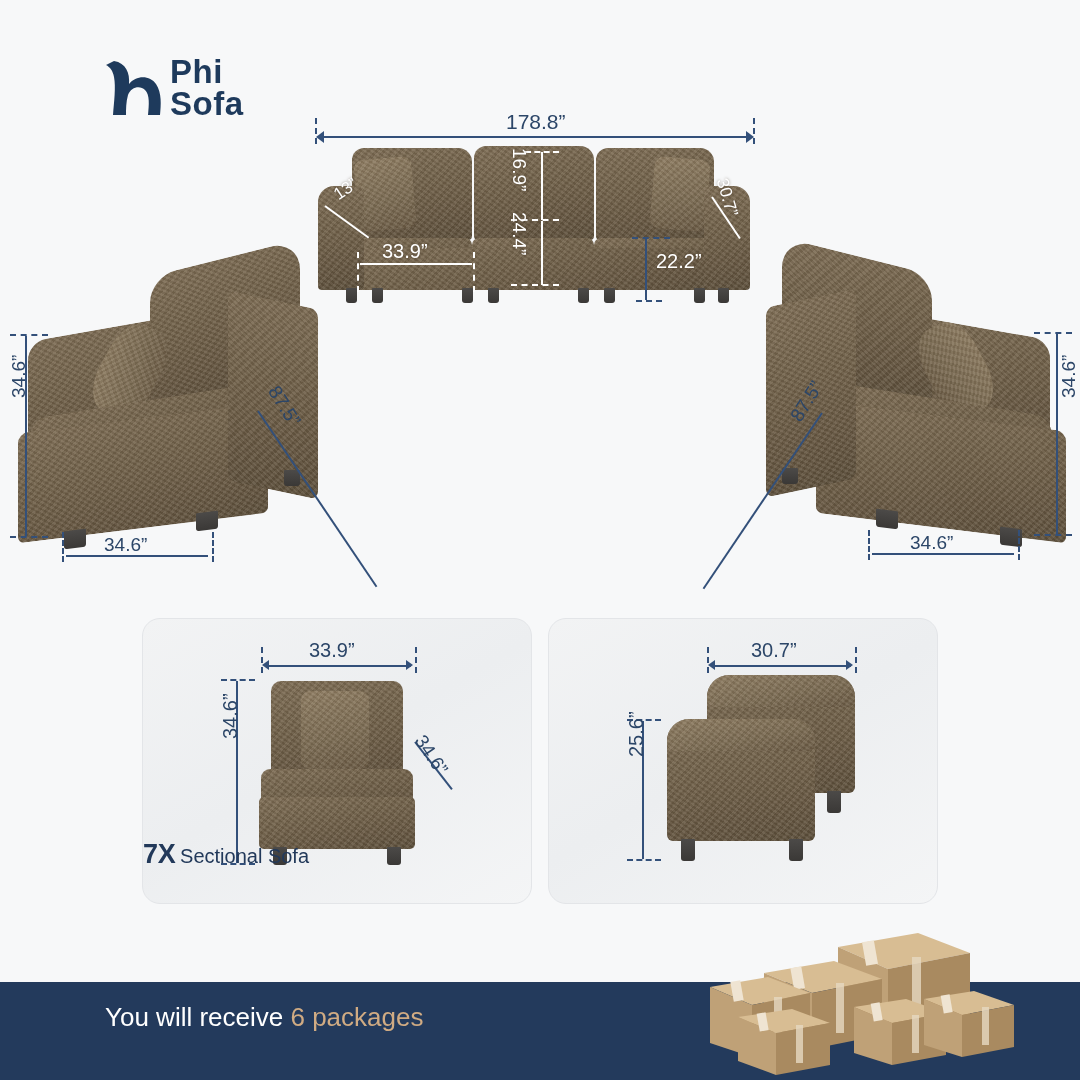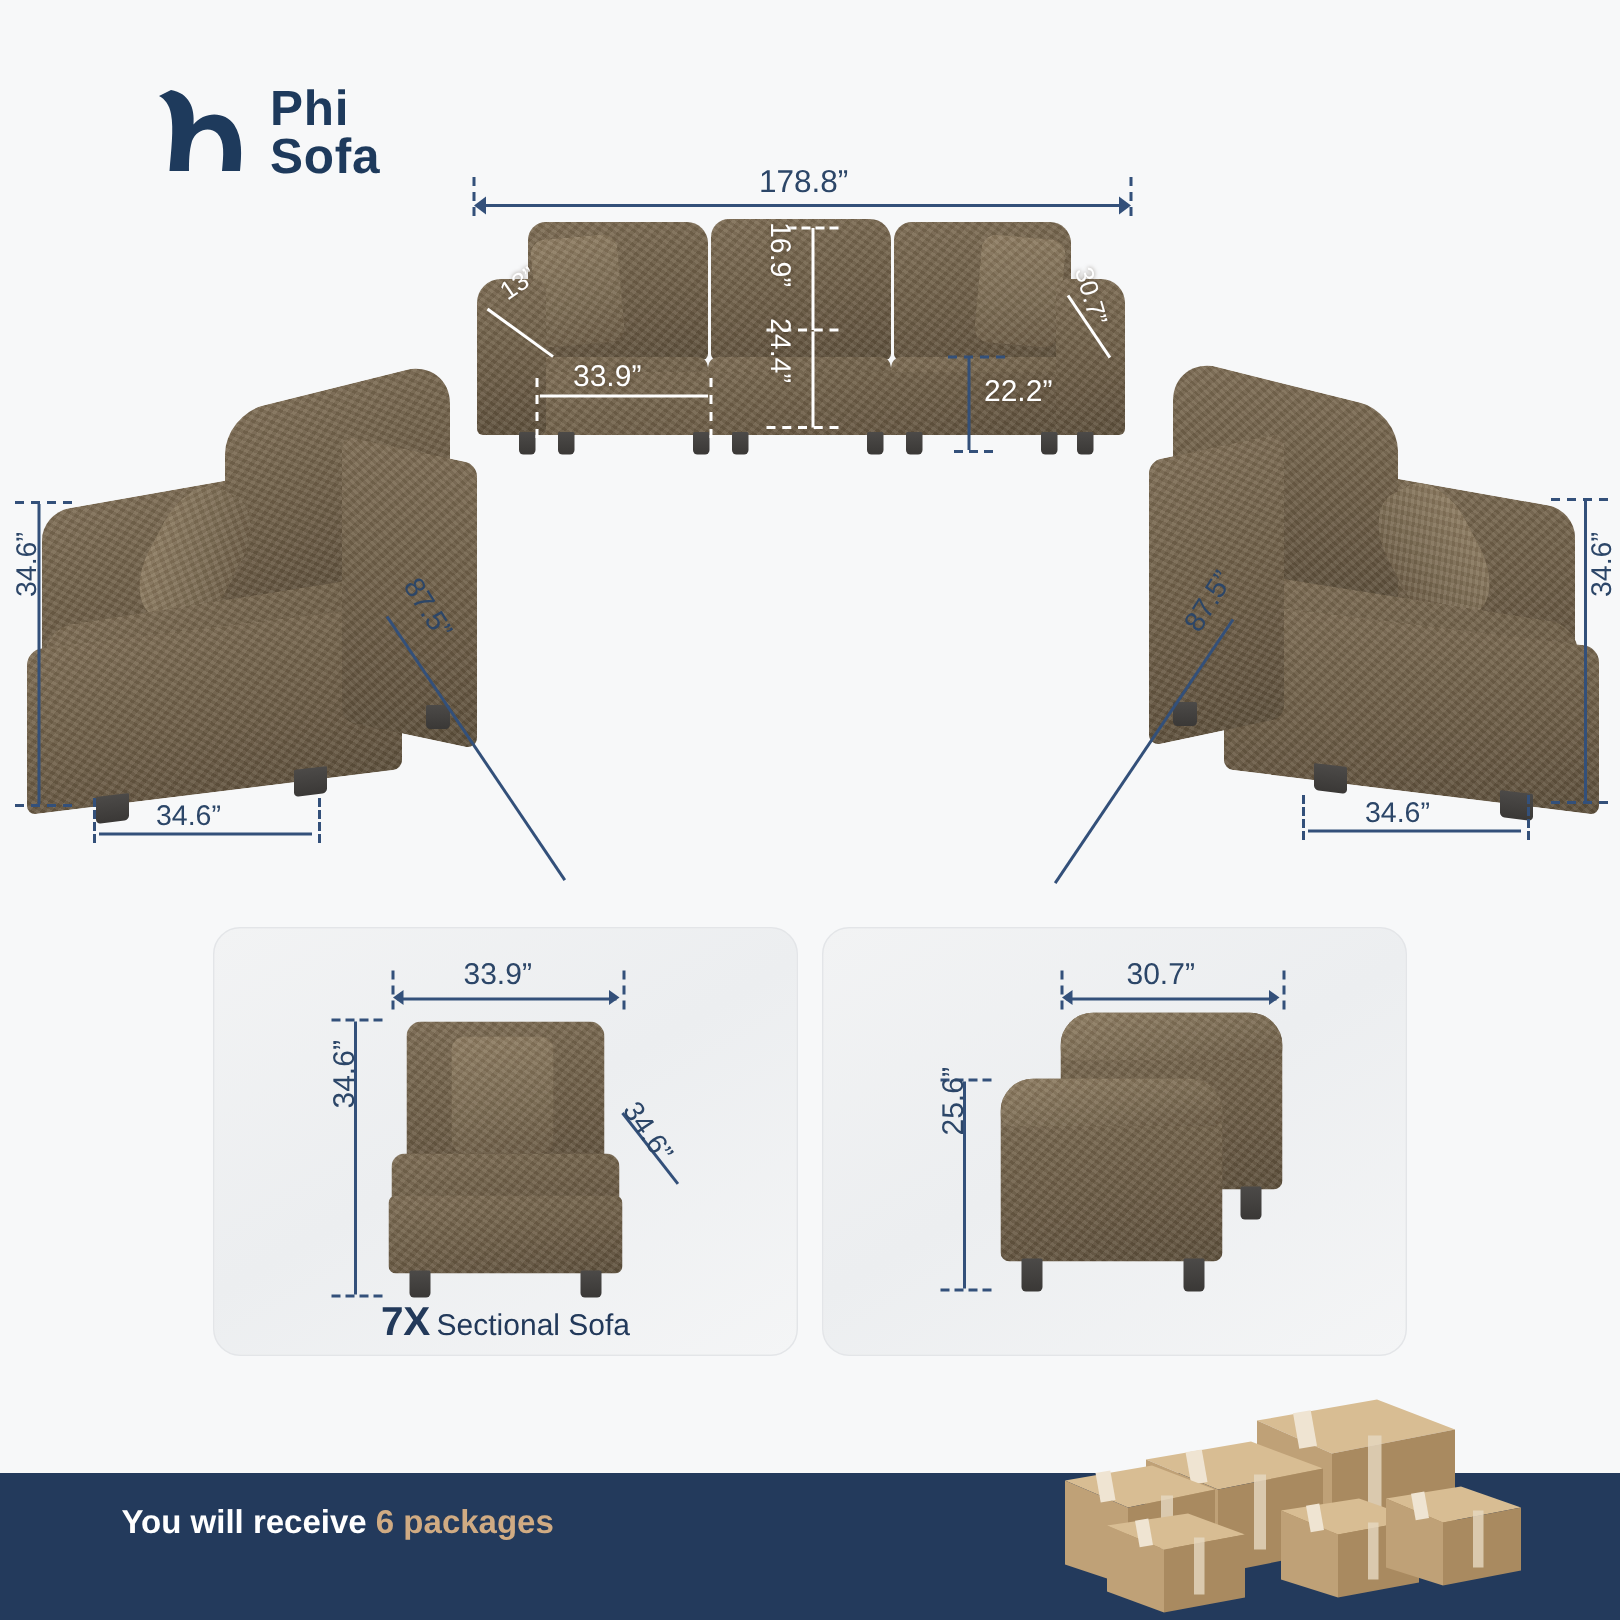--- a/index.html
+++ b/index.html
@@ -7,21 +7,21 @@
     width: 1080px; height: 1080px;
     font-family: "Liberation Sans", sans-serif;
     background: #f7f8f9;
     position: relative;
     overflow: hidden;
     color: #27405f;
   }
   .stage { position: absolute; inset: 0; }
 
   
-  .logo { position: absolute; left: 104px; top: 56px; display: flex; align-items: flex-start; gap: 10px; }
+  .logo { position: absolute; left: 104px; top: 56px; display: flex; align-items: center; }
   .logo-mark { width: 66px; height: 62px; }
   .logo-text { font-weight: 700; font-size: 33px; line-height: 0.96; color: #1e3a5c; letter-spacing: .5px; }
 
   
   .title {
     position: absolute; left: 556px; top: 70px; width: 460px;
     text-align: center; font-size: 42px; font-weight: 700; color: #27415f; letter-spacing: -.3px;
   }
   .lbl-navy { color: #2c4668; font-size: 19px; position: absolute; white-space: nowrap; font-weight: 500; }
   .lbl-white { color: #ffffff; font-size: 19px; position: absolute; white-space: nowrap; font-weight: 500;
@@ -62,27 +62,27 @@
   }
 
   
   .card {
     position: absolute; border-radius: 18px;
     background: linear-gradient(150deg, #f2f3f4 0%, #eceef0 48%, #f4f5f6 100%);
     border: 1px solid #e3e5e8;
   }
   .card-a { left: 142px; top: 618px; width: 390px; height: 286px; }
   .card-b { left: 548px; top: 618px; width: 390px; height: 286px; }
-  .card-cap { position: absolute; bottom: 6px; width: 100%; text-align: center; color: #22395a; }
+  .card-cap { position: absolute; bottom: 33px; width: 100%; color: #22395a; }
   .card-cap b { font-size: 27px; font-weight: 700; letter-spacing: -.2px; }
   .card-cap span { font-size: 20px; font-weight: 400; }
 
   
   .footer { position: absolute; left: 0; bottom: 0; width: 1080px; height: 98px; background: #233a5c; }
-  .footer-t1 { position: absolute; left: 81px; top: 20px; font-size: 22px; font-weight: 700; color: #ffffff; }
+  .footer-t1 { position: absolute; left: 105px; top: 20px; font-size: 26px; font-weight: 400; color: #ffffff; }
   .footer-t1 em { font-style: normal; color: #d0ab83; }
   .footer-t2 { position: absolute; left: 93px; top: 54px; font-size: 19px; color: #e9ecf1; font-weight: 400; }
   .boxes { position: absolute; right: 44px; bottom: 0; width: 330px; height: 155px; }
 </style>
 </head>
 <body>
 
 <div class="stage">
 
   <div class="logo">

